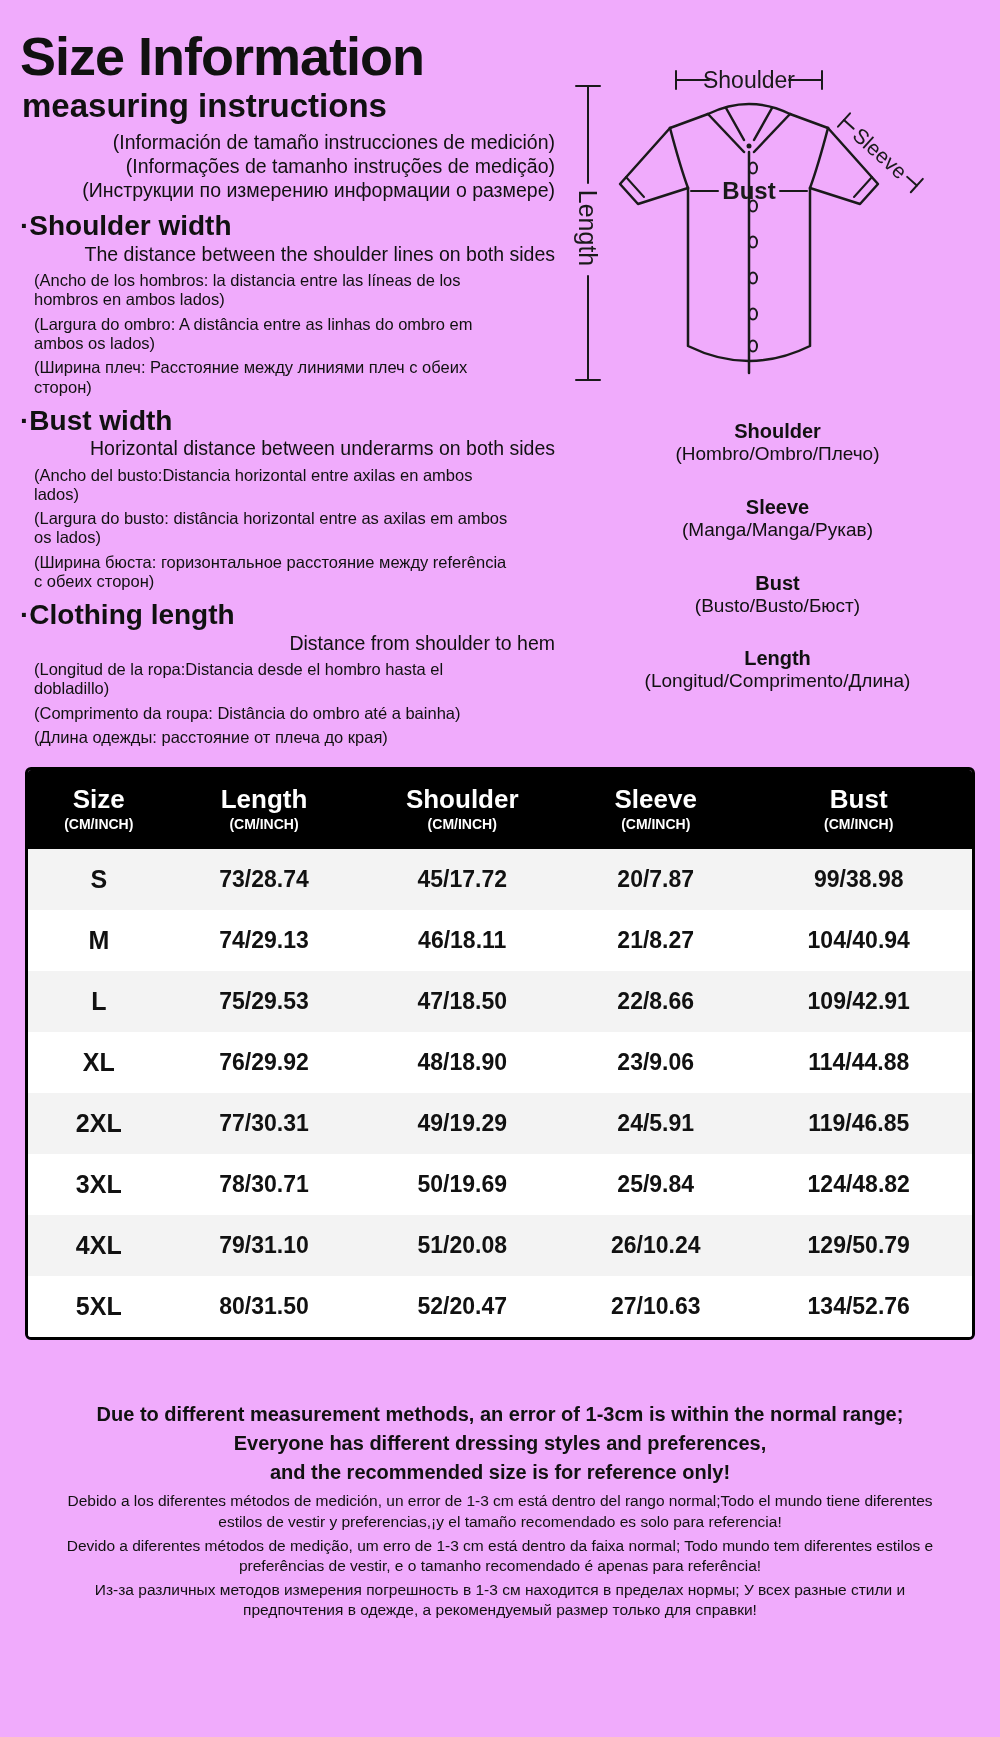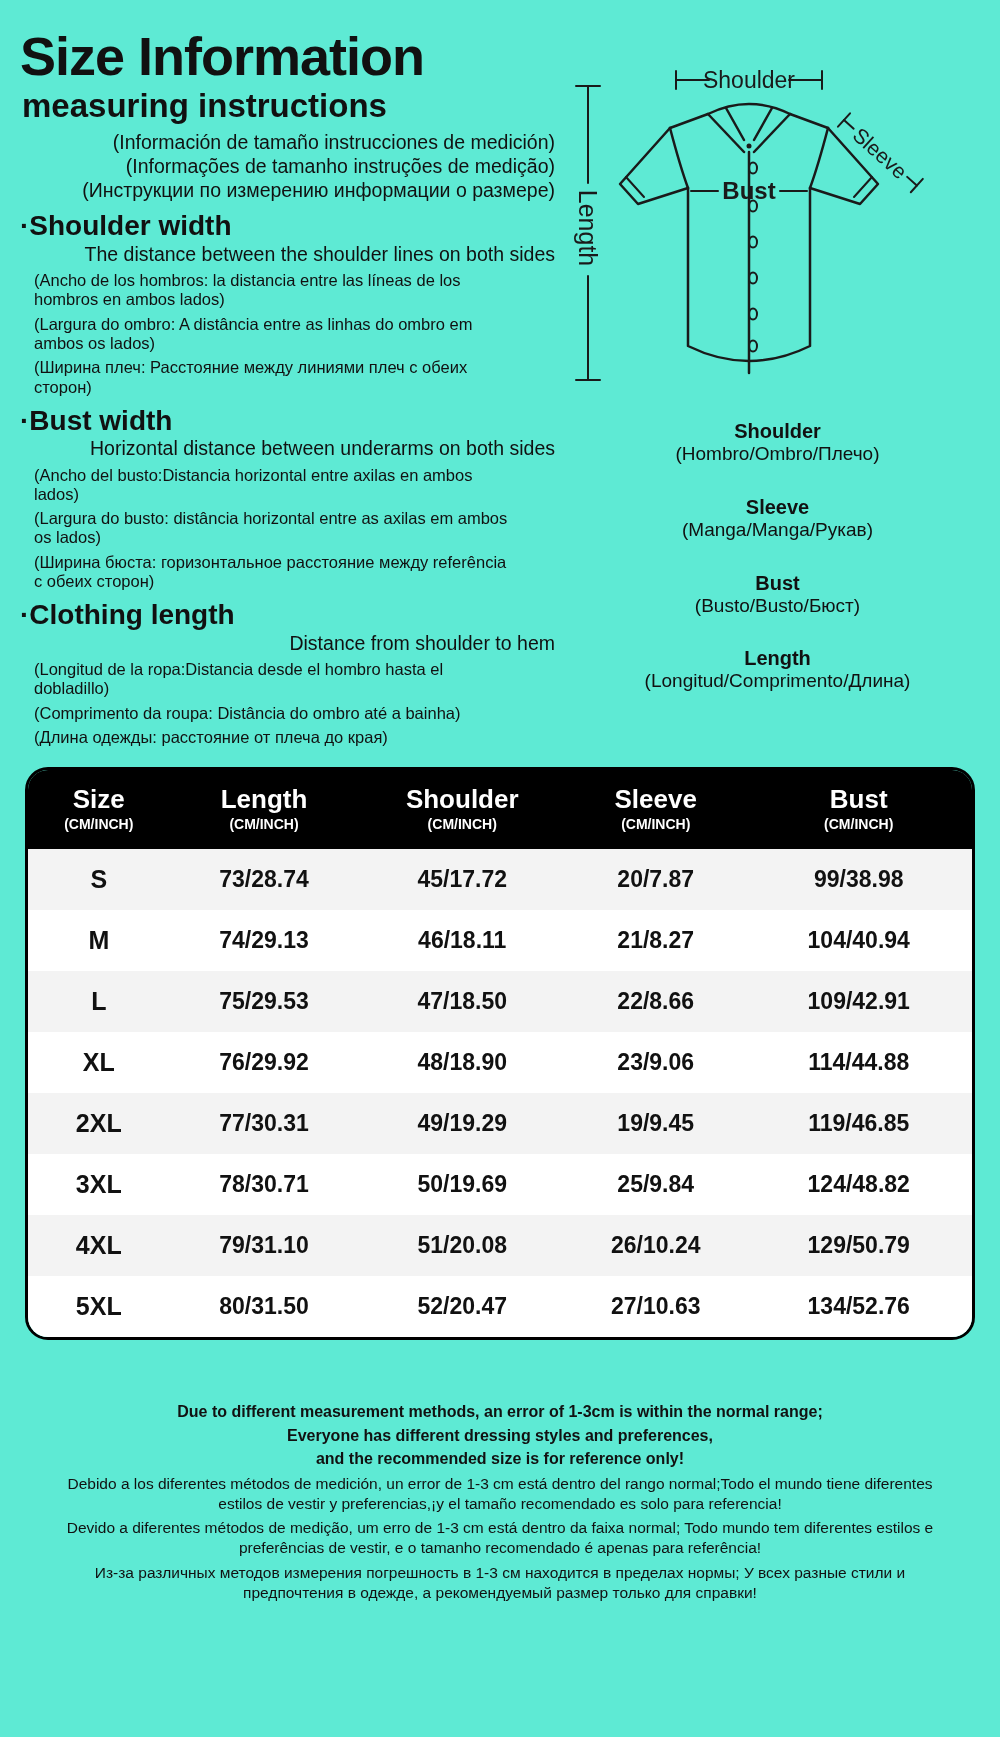--- a/index.html
+++ b/index.html
@@ -1,20 +1,20 @@
 <!DOCTYPE html>
 <html><head>
 <meta charset="utf-8">
 <style>
   html, body { margin: 0; padding: 0; background: #ffffff; }
   .page {
     position: relative;
     width: 1000px;
     height: 1737px;
-    background: #5eead4;
+    background: #f0abfc;
     color: #111111;
     font-family: "Liberation Sans", sans-serif;
     overflow: hidden;
   }
   
   .top { display: flex; padding-top: 28px; height: 767px; box-sizing: border-box; }
   .left-col { width: 555px; padding-left: 20px; box-sizing: border-box; }
   .right-col { width: 445px; text-align: center; }
 
   .title { font-size: 54px; font-weight: bold; line-height: 1.05; letter-spacing: -1px; margin: 0; }
@@ -33,21 +33,21 @@
   .diagram-svg text { font-family: "Liberation Sans", sans-serif; fill: #1a1a1a; }
   .legend { margin-top: 16px; }
   .legend-item { margin-bottom: 29px; }
   .legend-term { font-size: 20px; font-weight: bold; line-height: 1.2; }
   .legend-trans { font-size: 19px; line-height: 1.2; }
 
   
   .size-table-wrap {
     margin: 0 25px;
     border: 3px solid #000000;
-    border-radius: 23px;
+    border-radius: 6px;
     overflow: hidden;
   }
   table.size-table { width: 100%; border-collapse: collapse; }
   .size-table thead th {
     background: #000000;
     color: #ffffff;
     padding: 15px 0 17px 0;
     text-align: center;
   }
   .col-name { font-size: 26px; font-weight: bold; line-height: 1.1; }
@@ -58,21 +58,21 @@
     font-size: 23px;
     height: 61px;
     padding: 0;
   }
   .size-table tbody td.cell-size { font-size: 25px; }
   .size-table tbody tr:nth-child(odd)  { background: #f3f3f3; }
   .size-table tbody tr:nth-child(even) { background: #ffffff; }
 
   
   .notes { margin-top: 60px; text-align: center; }
-  .note-em { font-size: 16px; font-weight: bold; line-height: 1.45; }
+  .note-em { font-size: 20px; font-weight: bold; line-height: 1.45; }
   .note-trans { font-size: 15.5px; line-height: 1.3; max-width: 912px; margin: 4px auto 0 auto; }
 </style>
 </head>
 <body>
 
 <div class="page">
 
   <div class="top">
 
     <div class="left-col">
@@ -251,21 +251,21 @@
           <td class="cell-size">XL</td>
           <td>76/29.92</td>
           <td>48/18.90</td>
           <td>23/9.06</td>
           <td>114/44.88</td>
         </tr>
         <tr>
           <td class="cell-size">2XL</td>
           <td>77/30.31</td>
           <td>49/19.29</td>
-          <td>19/9.45</td>
+          <td>24/5.91</td>
           <td>119/46.85</td>
         </tr>
         <tr>
           <td class="cell-size">3XL</td>
           <td>78/30.71</td>
           <td>50/19.69</td>
           <td>25/9.84</td>
           <td>124/48.82</td>
         </tr>
         <tr>

